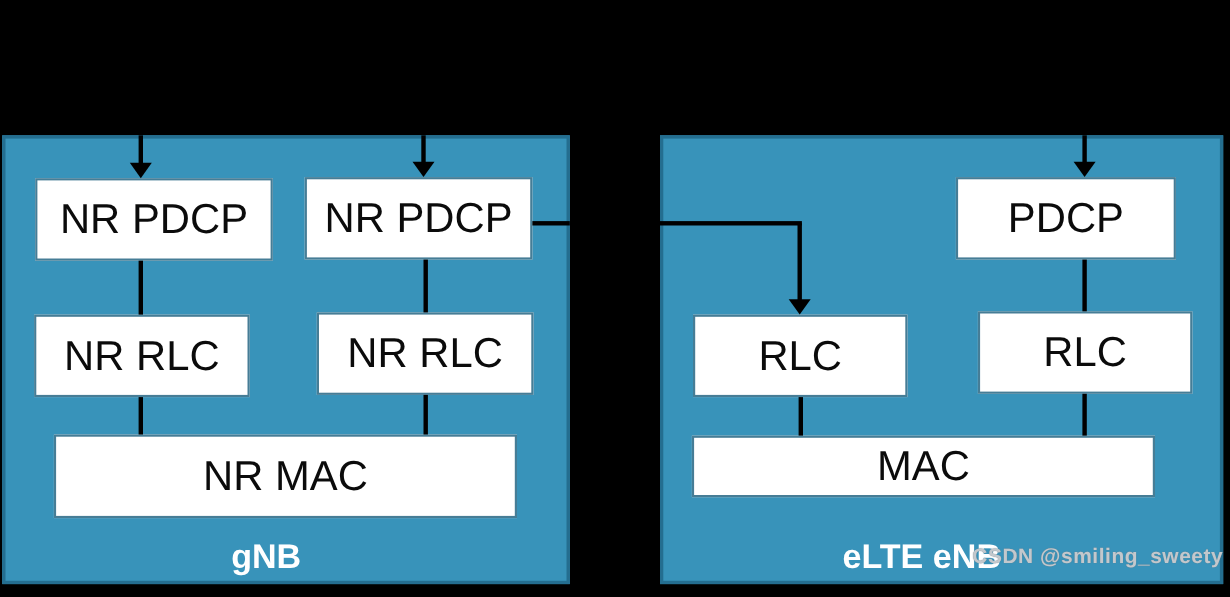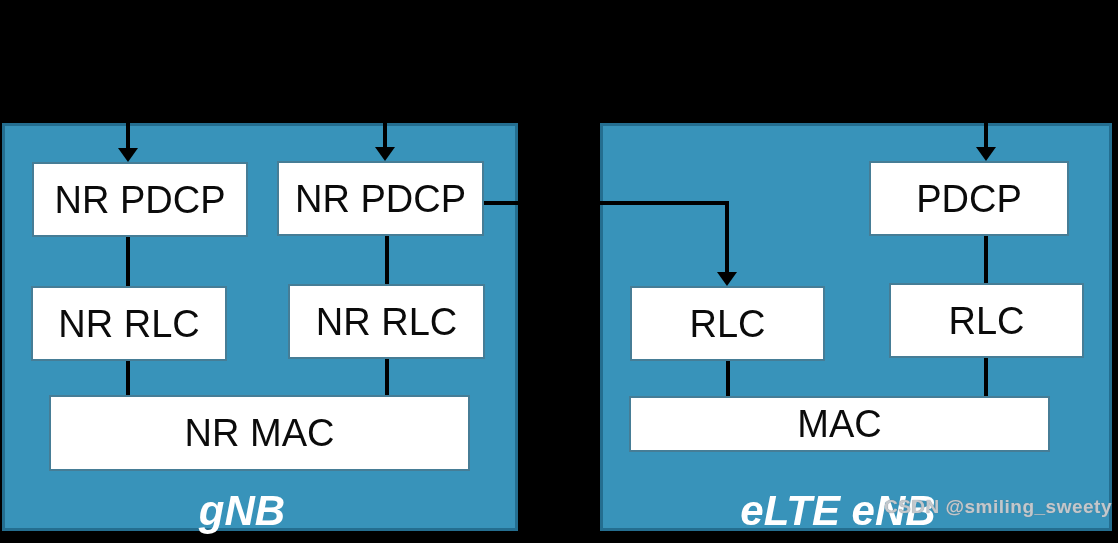--- a/index.html
+++ b/index.html
@@ -14,24 +14,23 @@
     position:absolute;
     box-sizing:border-box;
     background:#3893ba;
     border:3px solid #246e90;
   }
   .panel-label{
     position:absolute;
     transform:translateX(-50%);
     color:#fff;
     font-weight:bold;
-    font-size:42px;
+    font-size:31px;
     white-space:nowrap;
     line-height:1;
-    font-style:italic;
   }
   .box{
     position:absolute;
     box-sizing:border-box;
     background:#fff;
     border:2px solid #467d96;
     display:flex;
     align-items:center;
     justify-content:center;
     color:#0b0b0b;

